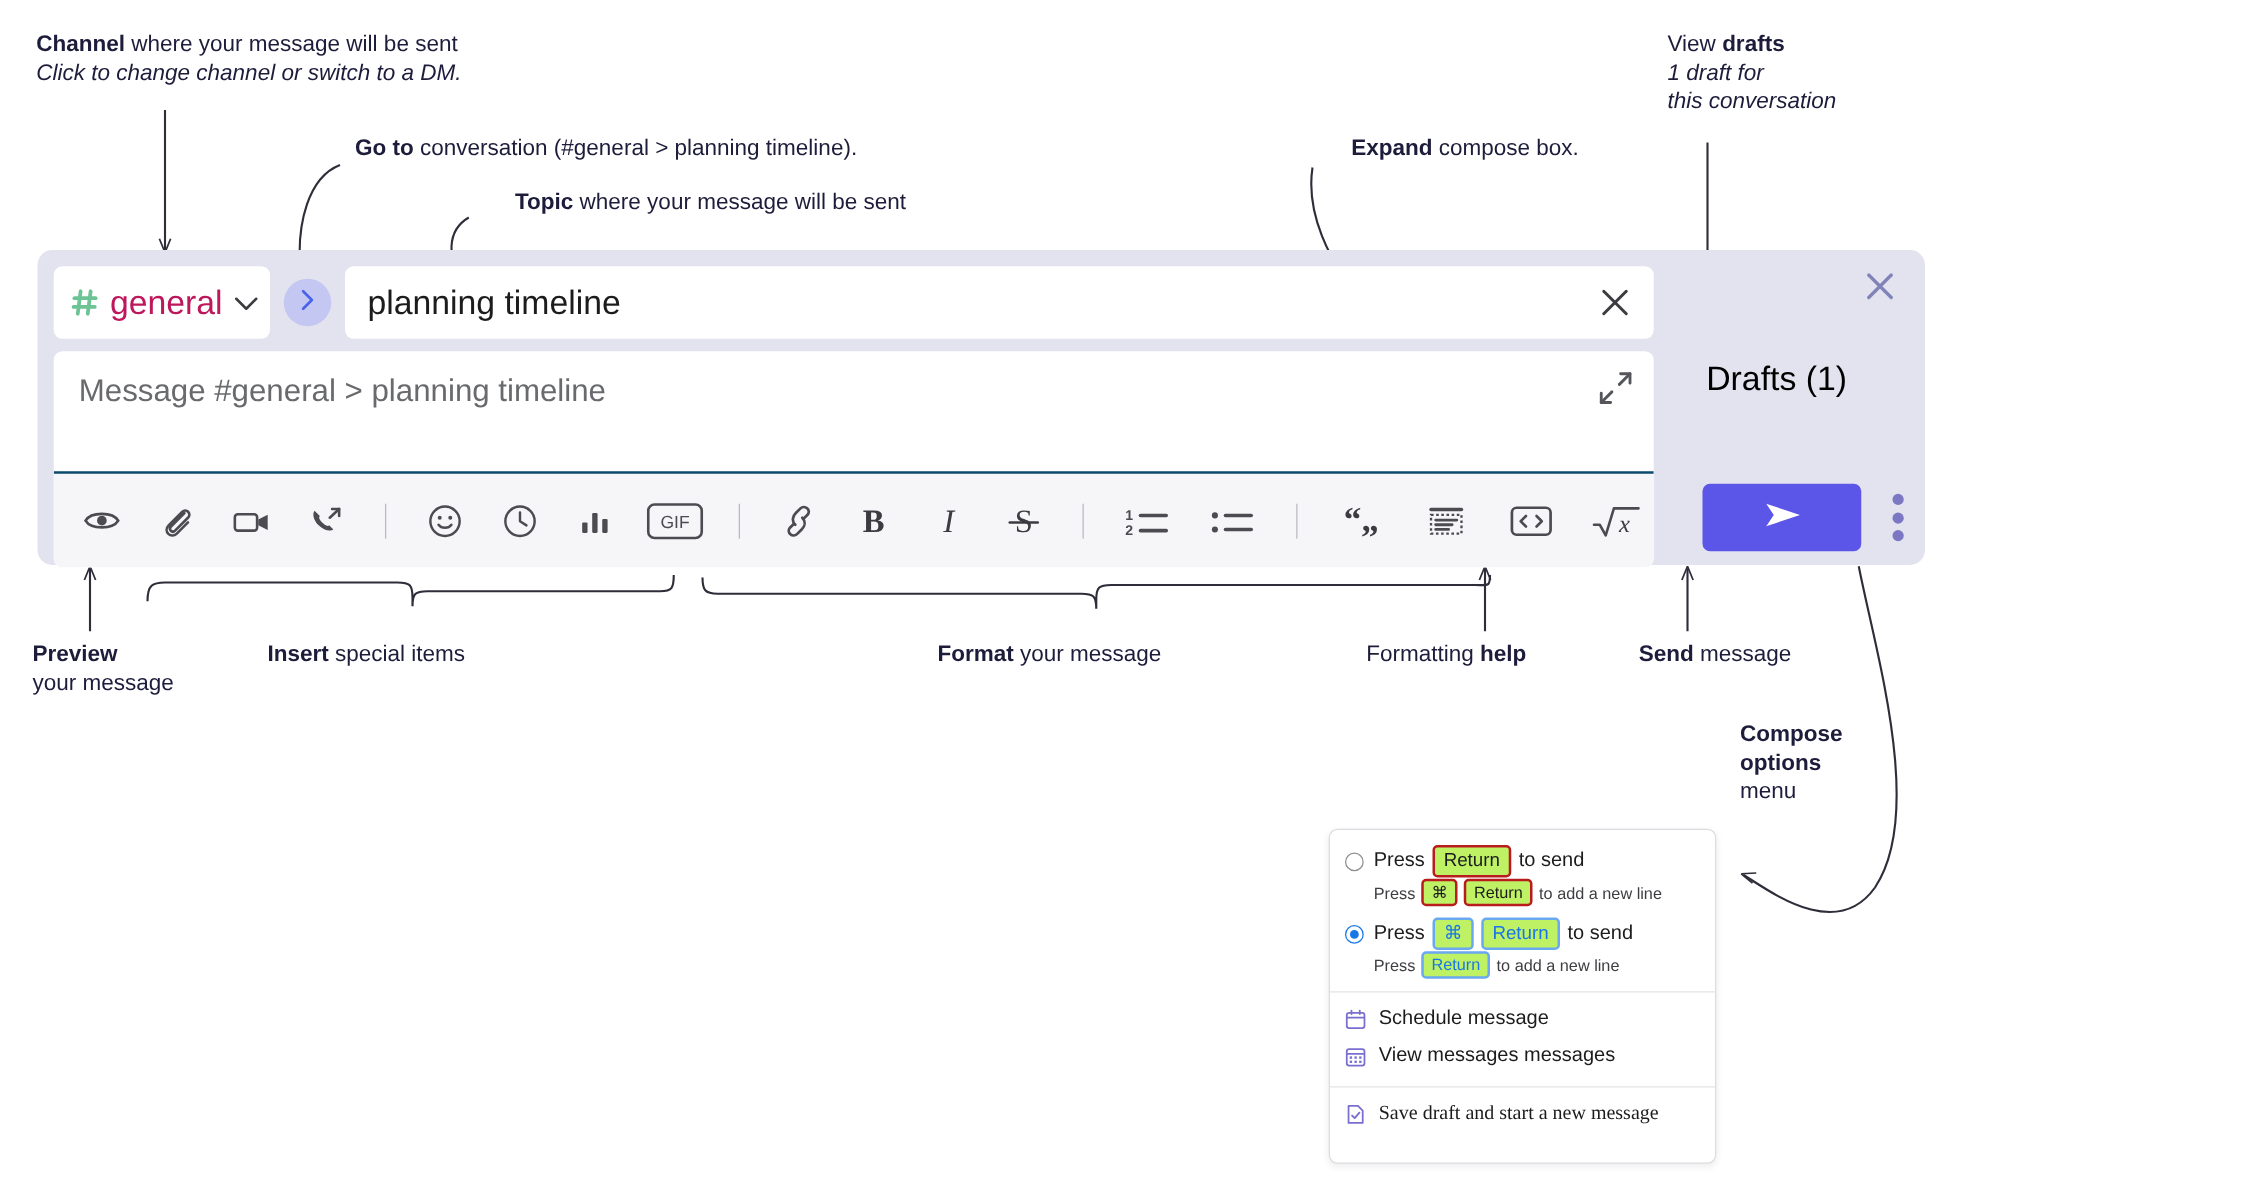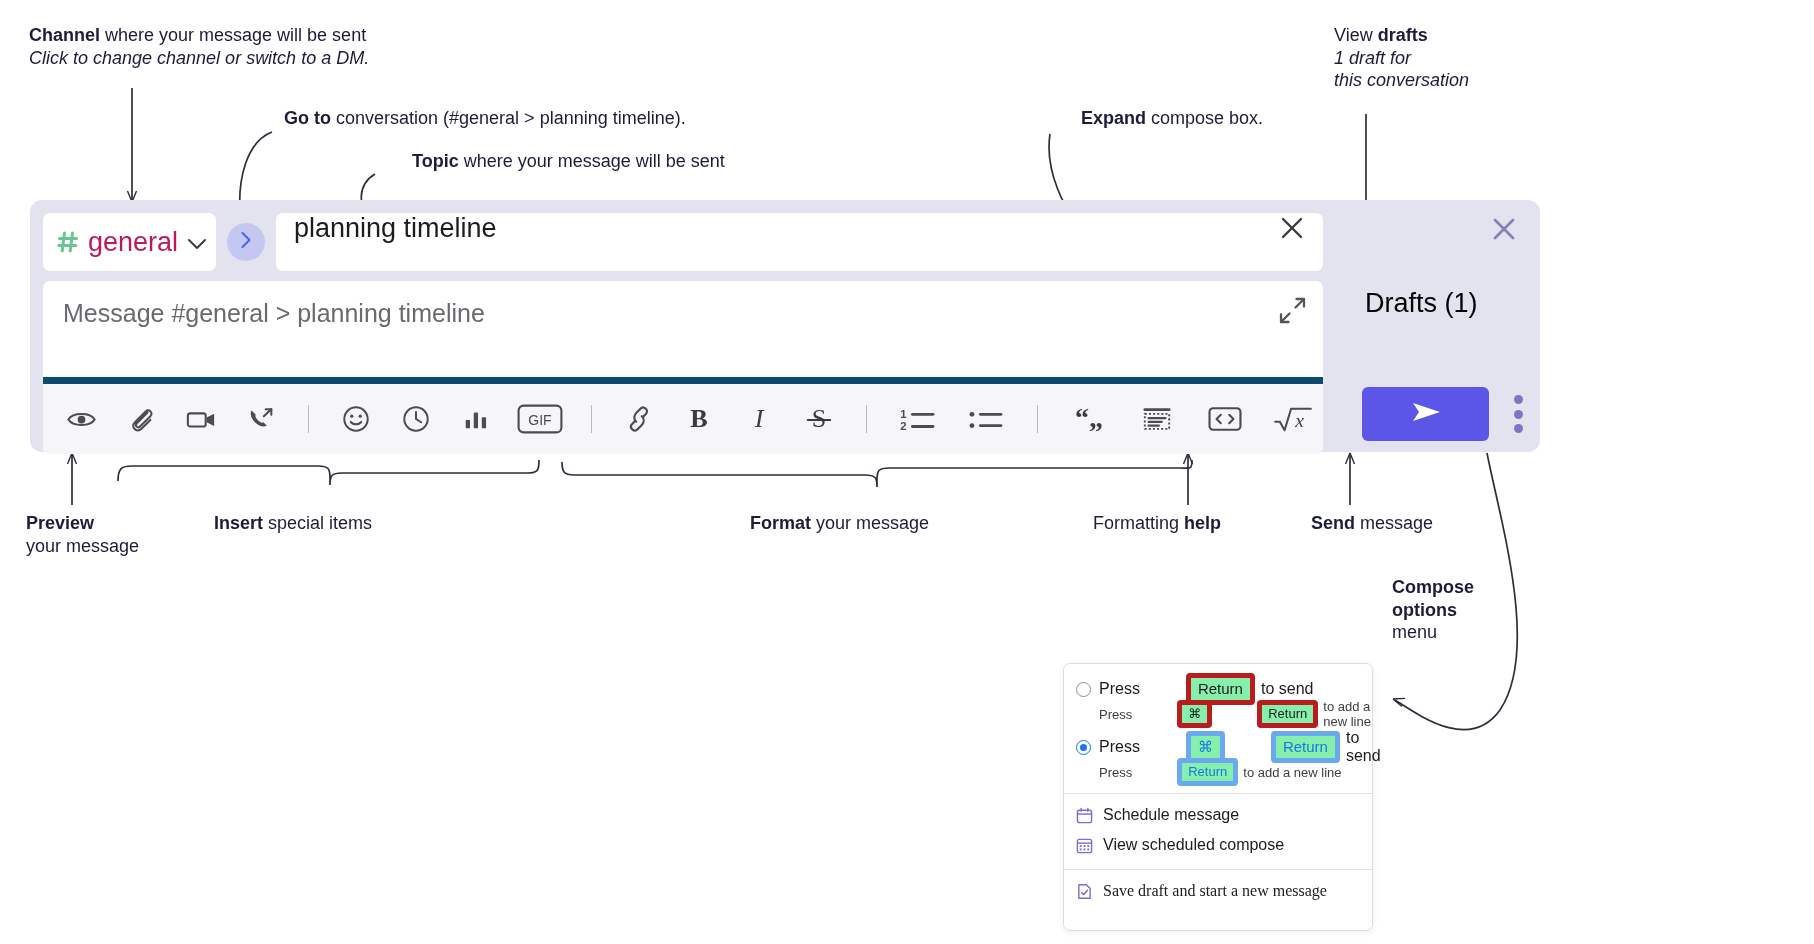--- a/index.html
+++ b/index.html
@@ -71,21 +71,21 @@
     width: 38px; height: 38px;
     border-radius: 50%;
     background: #c3c7f2;
     display: flex; align-items: center; justify-content: center;
     flex: none;
   }
   .topic-field {
     flex: 1; height: 58px;
     background: #ffffff;
     border-radius: 7px;
-    display: flex; 
+    display: flex; align-items: center;
     padding: 0 16px 0 18px;
   }
   .topic-value { font-size: 27px; color: #1d1c1d; flex: 1; }
   .topic-clear { width: 30px; height: 30px; flex: none; }
 
   
   .message-box {
     margin-top: 10px;
     width: 1280px;
     background: #ffffff;
@@ -103,21 +103,21 @@
   }
   .expand-btn {
     position: absolute;
     right: 16px; top: 14px;
     width: 30px; height: 30px;
   }
 
   .toolbar {
     height: 77px;
     background: #f6f6f8;
-    border-top: 7px solid #0c4a6e;
+    border-top: 2px solid #0c4a6e;
     display: flex;
     align-items: center;
     padding-left: 14px;
     gap: 12px;
   }
   .tb {
     width: 48px; height: 44px;
     display: flex; align-items: center; justify-content: center;
     flex: none;
   }
@@ -204,28 +204,27 @@
     background: #1976e8;
   }
   .r-main { font-size: 16px; color: #1d1c1d; display: flex; align-items: center; gap: 6px; }
   .r-sub {
     font-size: 13px; color: #3d3d42;
     display: flex; align-items: center; gap: 5px;
     padding-left: 35px; height: 24px;
   }
   .key {
     display: inline-flex; align-items: center; justify-content: center;
-    border: 5px solid #b91c1c;
+    border: 2px solid #b91c1c;
     border-radius: 4px;
     padding: 0px 7px;
     font-size: 15px;
     color: #1d1c1d;
     line-height: 1.45;
-    background: #86efac;
-    margin-left: 40px;
+    background: #bef264;
   }
   .key.sm { font-size: 13px; padding: 0 6px; }
   .key.blue { border-color: #6aa8f0; color: #1976e8; }
   .menu-divider {
     height: 1px; background: #e4e4e8;
     margin: 9px 0 6px 0;
   }
   .menu-item {
     display: flex; align-items: center;
     gap: 10px;
@@ -640,21 +639,21 @@
           <g fill="#7a6fd0">
             <rect x="4" y="8.6" width="2" height="2"></rect>
               <rect x="8" y="8.6" width="2" height="2"></rect>
               <rect x="12" y="8.6" width="2" height="2"></rect>
             <rect x="4" y="12.2" width="2" height="2"></rect>
               <rect x="8" y="12.2" width="2" height="2"></rect>
               <rect x="12" y="12.2" width="2" height="2"></rect>
           </g>
         </svg>
       </span>
-      <span>View scheduled compose</span>
+      <span>View messages messages</span>
     </div>
 
     <div class="menu-divider"></div>
 
     <div class="menu-item" style="margin-bottom:24px;font-family:Liberation Serif, serif;">
       <span class="mi-icon">
         <svg viewBox="0 0 18 18" width="17" height="17">
           <path d="M3 1.8 L11 1.8 L15 5.8 L15 16.2 L3 16.2 Z" fill="none" stroke="#7a6fd0" stroke-width="1.5" stroke-linejoin="round"></path>
           <path d="M6 10 L8.2 12.2 L12.2 7.6" fill="none" stroke="#7a6fd0" stroke-width="1.6" stroke-linecap="round" stroke-linejoin="round"></path>
         </svg>

